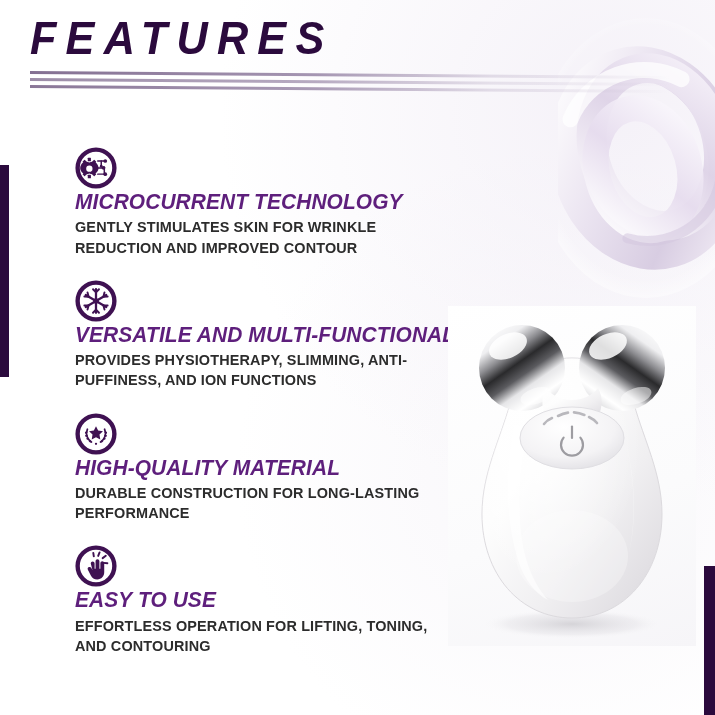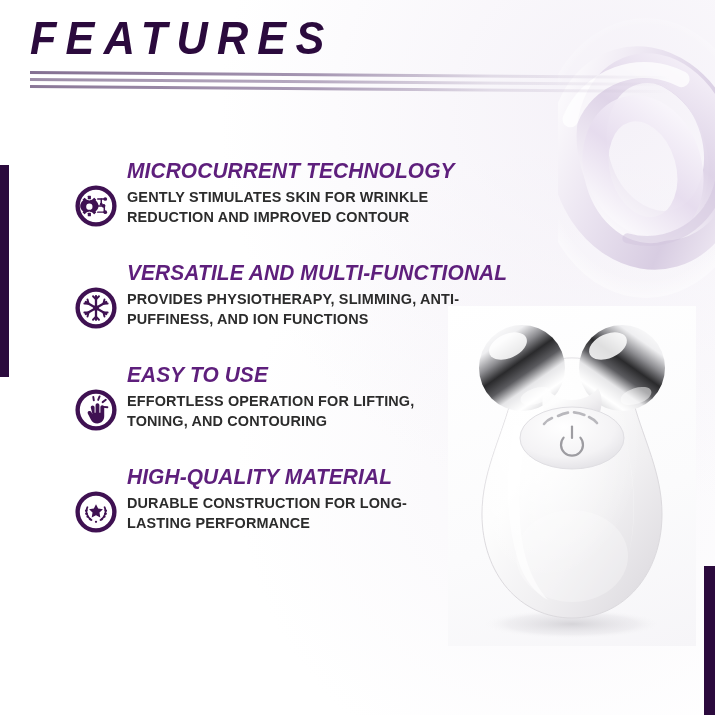--- a/index.html
+++ b/index.html
@@ -103,23 +103,24 @@
   
   .features {
     position: absolute;
     left: 75px;
     top: 143px;
     width: 400px;
   }
   .feature {
     position: relative;
     display: flex;
-    align-items: flex-end;
+    align-items: flex-start;
     margin-bottom: 18px;
     min-height: 84px;
+    flex-direction: column;
   }
   .feature:last-child { margin-bottom: 0; }
 
   .feature-icon {
     flex: 0 0 auto;
     width: 42px;
     height: 42px;
     margin-right: 10px;
     margin-top: 4px;
   }
@@ -281,44 +282,20 @@
       </svg>
       <div class="feature-body">
         <p class="feature-title">VERSATILE AND MULTI-FUNCTIONAL</p>
         <p class="feature-desc">PROVIDES PHYSIOTHERAPY, SLIMMING, ANTI-PUFFINESS, AND ION FUNCTIONS</p>
       </div>
     </div>
 
     <div class="feature">
       <svg class="feature-icon" viewBox="0 0 48 48">
         <circle cx="24" cy="24" r="21" fill="none" stroke="#3F1152" stroke-width="5"></circle>
-        <g stroke="#3F1152" stroke-width="2.2" stroke-linecap="round" fill="none">
-          <path d="M26.5 12.5 l1.6 -4.0"></path>
-          <path d="M31.6 15.0 l3.6 -2.7"></path>
-          <path d="M32.6 20.4 l4.4 0.4"></path>
-          <path d="M21.5 13.0 l-0.6 -4.0"></path>
-        </g>
-        <g fill="#3F1152">
-          <path d="M18.0 21.0 c0 -1.2 1.0 -2.2 2.2 -2.2 c1.2 0 2.2 1.0 2.2 2.2 v6.0
-                   h1.1 v-8.4 c0 -1.2 1.0 -2.2 2.2 -2.2 c1.2 0 2.2 1.0 2.2 2.2 v8.4
-                   h1.1 v-6.2 c0 -1.2 1.0 -2.2 2.2 -2.2 c1.2 0 2.2 1.0 2.2 2.2 v10.4
-                   c0 4.6 -3.2 8.2 -8.0 8.2 c-3.4 0 -5.8 -1.6 -7.3 -4.6
-                   l-3.4 -6.6 c-0.6 -1.2 -0.1 -2.5 1.1 -3.0 c1.1 -0.5 2.3 0.0 2.9 1.1
-                   l1.3 2.6 z"></path>
-        </g>
-      </svg>
-      <div class="feature-body">
-        <p class="feature-title">EASY TO USE</p>
-        <p class="feature-desc">EFFORTLESS OPERATION FOR LIFTING, TONING, AND CONTOURING</p>
-      </div>
-    </div>
-
-    <div class="feature">
-      <svg class="feature-icon" viewBox="0 0 48 48">
-        <circle cx="24" cy="24" r="21" fill="none" stroke="#3F1152" stroke-width="5"></circle>
         <path d="M24 15.0 l2.45 5.0 l5.5 0.8 l-3.98 3.88 l0.94 5.48 l-4.91 -2.58
                  l-4.91 2.58 l0.94 -5.48 l-3.98 -3.88 l5.5 -0.8 z" fill="#3F1152"></path>
         <g stroke="#3F1152" stroke-width="2.0" fill="none" stroke-linecap="round">
           <path d="M14.2 18.5 c-2.4 5.4 -0.6 11.6 4.6 14.6"></path>
           <path d="M33.8 18.5 c2.4 5.4 0.6 11.6 -4.6 14.6"></path>
         </g>
         <g fill="#3F1152">
           <ellipse cx="12.9" cy="22.2" rx="1.7" ry="1.1" transform="rotate(-32 12.9 22.2)"></ellipse>
           <ellipse cx="13.1" cy="26.0" rx="1.7" ry="1.1" transform="rotate(-12 13.1 26.0)"></ellipse>
           <ellipse cx="14.6" cy="29.5" rx="1.7" ry="1.1" transform="rotate(14 14.6 29.5)"></ellipse>
@@ -326,20 +303,44 @@
           <ellipse cx="35.1" cy="22.2" rx="1.7" ry="1.1" transform="rotate(32 35.1 22.2)"></ellipse>
           <ellipse cx="34.9" cy="26.0" rx="1.7" ry="1.1" transform="rotate(12 34.9 26.0)"></ellipse>
           <ellipse cx="33.4" cy="29.5" rx="1.7" ry="1.1" transform="rotate(-14 33.4 29.5)"></ellipse>
           <ellipse cx="30.8" cy="32.4" rx="1.7" ry="1.1" transform="rotate(-38 30.8 32.4)"></ellipse>
           <circle cx="24" cy="35.2" r="1.3"></circle>
         </g>
       </svg>
       <div class="feature-body">
         <p class="feature-title">HIGH-QUALITY MATERIAL</p>
         <p class="feature-desc">DURABLE CONSTRUCTION FOR LONG-LASTING PERFORMANCE</p>
+      </div>
+    </div>
+
+    <div class="feature">
+      <svg class="feature-icon" viewBox="0 0 48 48">
+        <circle cx="24" cy="24" r="21" fill="none" stroke="#3F1152" stroke-width="5"></circle>
+        <g stroke="#3F1152" stroke-width="2.2" stroke-linecap="round" fill="none">
+          <path d="M26.5 12.5 l1.6 -4.0"></path>
+          <path d="M31.6 15.0 l3.6 -2.7"></path>
+          <path d="M32.6 20.4 l4.4 0.4"></path>
+          <path d="M21.5 13.0 l-0.6 -4.0"></path>
+        </g>
+        <g fill="#3F1152">
+          <path d="M18.0 21.0 c0 -1.2 1.0 -2.2 2.2 -2.2 c1.2 0 2.2 1.0 2.2 2.2 v6.0
+                   h1.1 v-8.4 c0 -1.2 1.0 -2.2 2.2 -2.2 c1.2 0 2.2 1.0 2.2 2.2 v8.4
+                   h1.1 v-6.2 c0 -1.2 1.0 -2.2 2.2 -2.2 c1.2 0 2.2 1.0 2.2 2.2 v10.4
+                   c0 4.6 -3.2 8.2 -8.0 8.2 c-3.4 0 -5.8 -1.6 -7.3 -4.6
+                   l-3.4 -6.6 c-0.6 -1.2 -0.1 -2.5 1.1 -3.0 c1.1 -0.5 2.3 0.0 2.9 1.1
+                   l1.3 2.6 z"></path>
+        </g>
+      </svg>
+      <div class="feature-body">
+        <p class="feature-title">EASY TO USE</p>
+        <p class="feature-desc">EFFORTLESS OPERATION FOR LIFTING, TONING, AND CONTOURING</p>
       </div>
     </div>
 
   </div>
 
   <div class="product">
     <div class="product-plate"></div>
     <svg viewBox="0 0 250 360" width="250" height="360" style="position:absolute;left:0;top:0;">
       <defs>
         <linearGradient id="bodyg" x1="0" y1="0" x2="1" y2="1">

